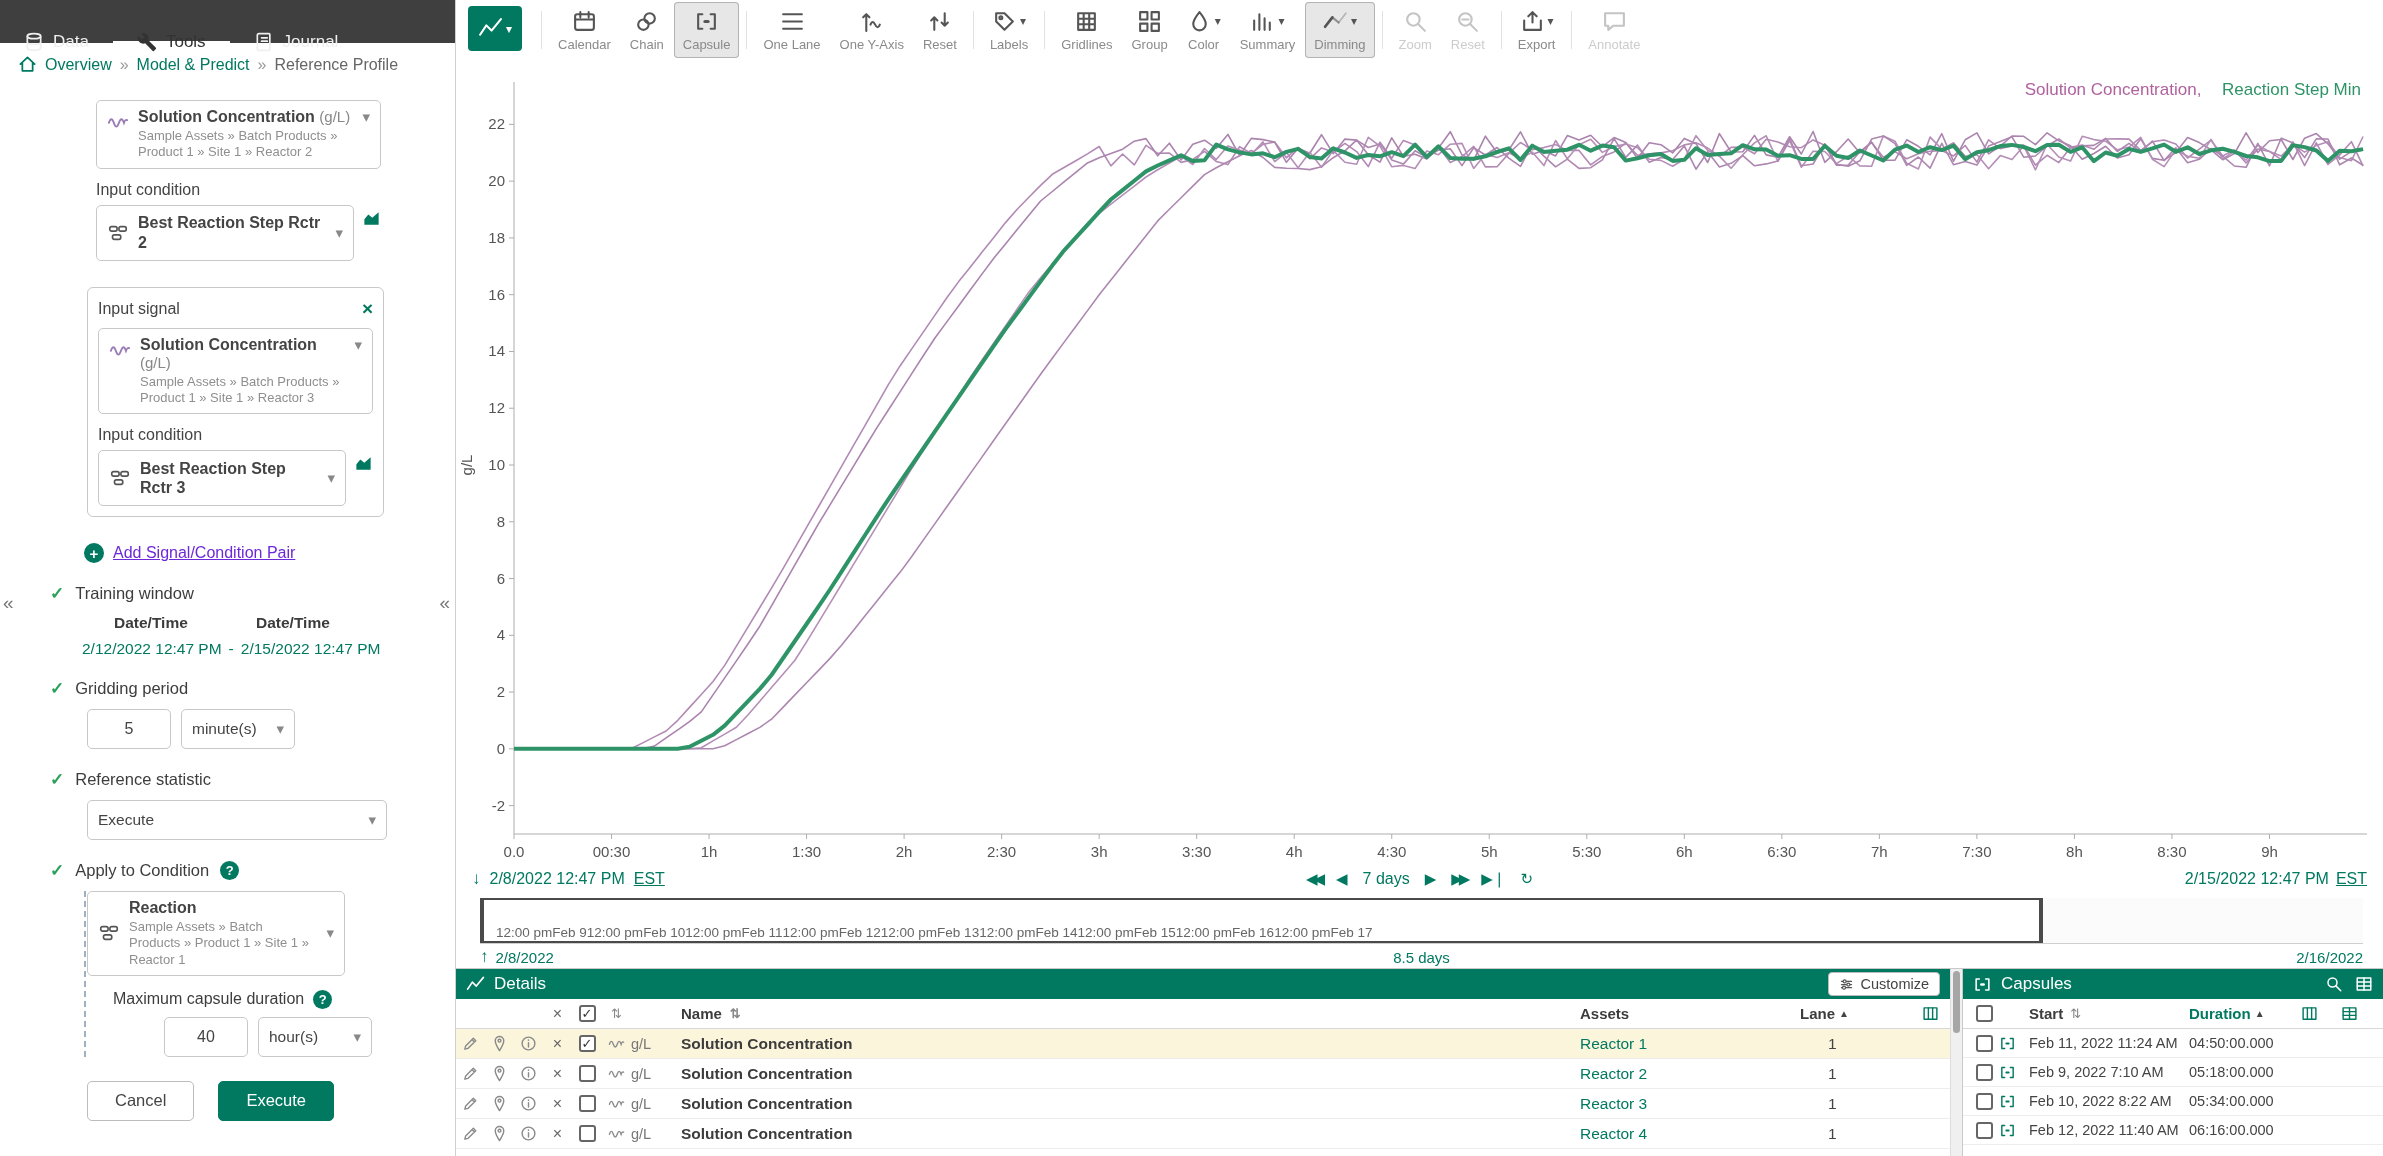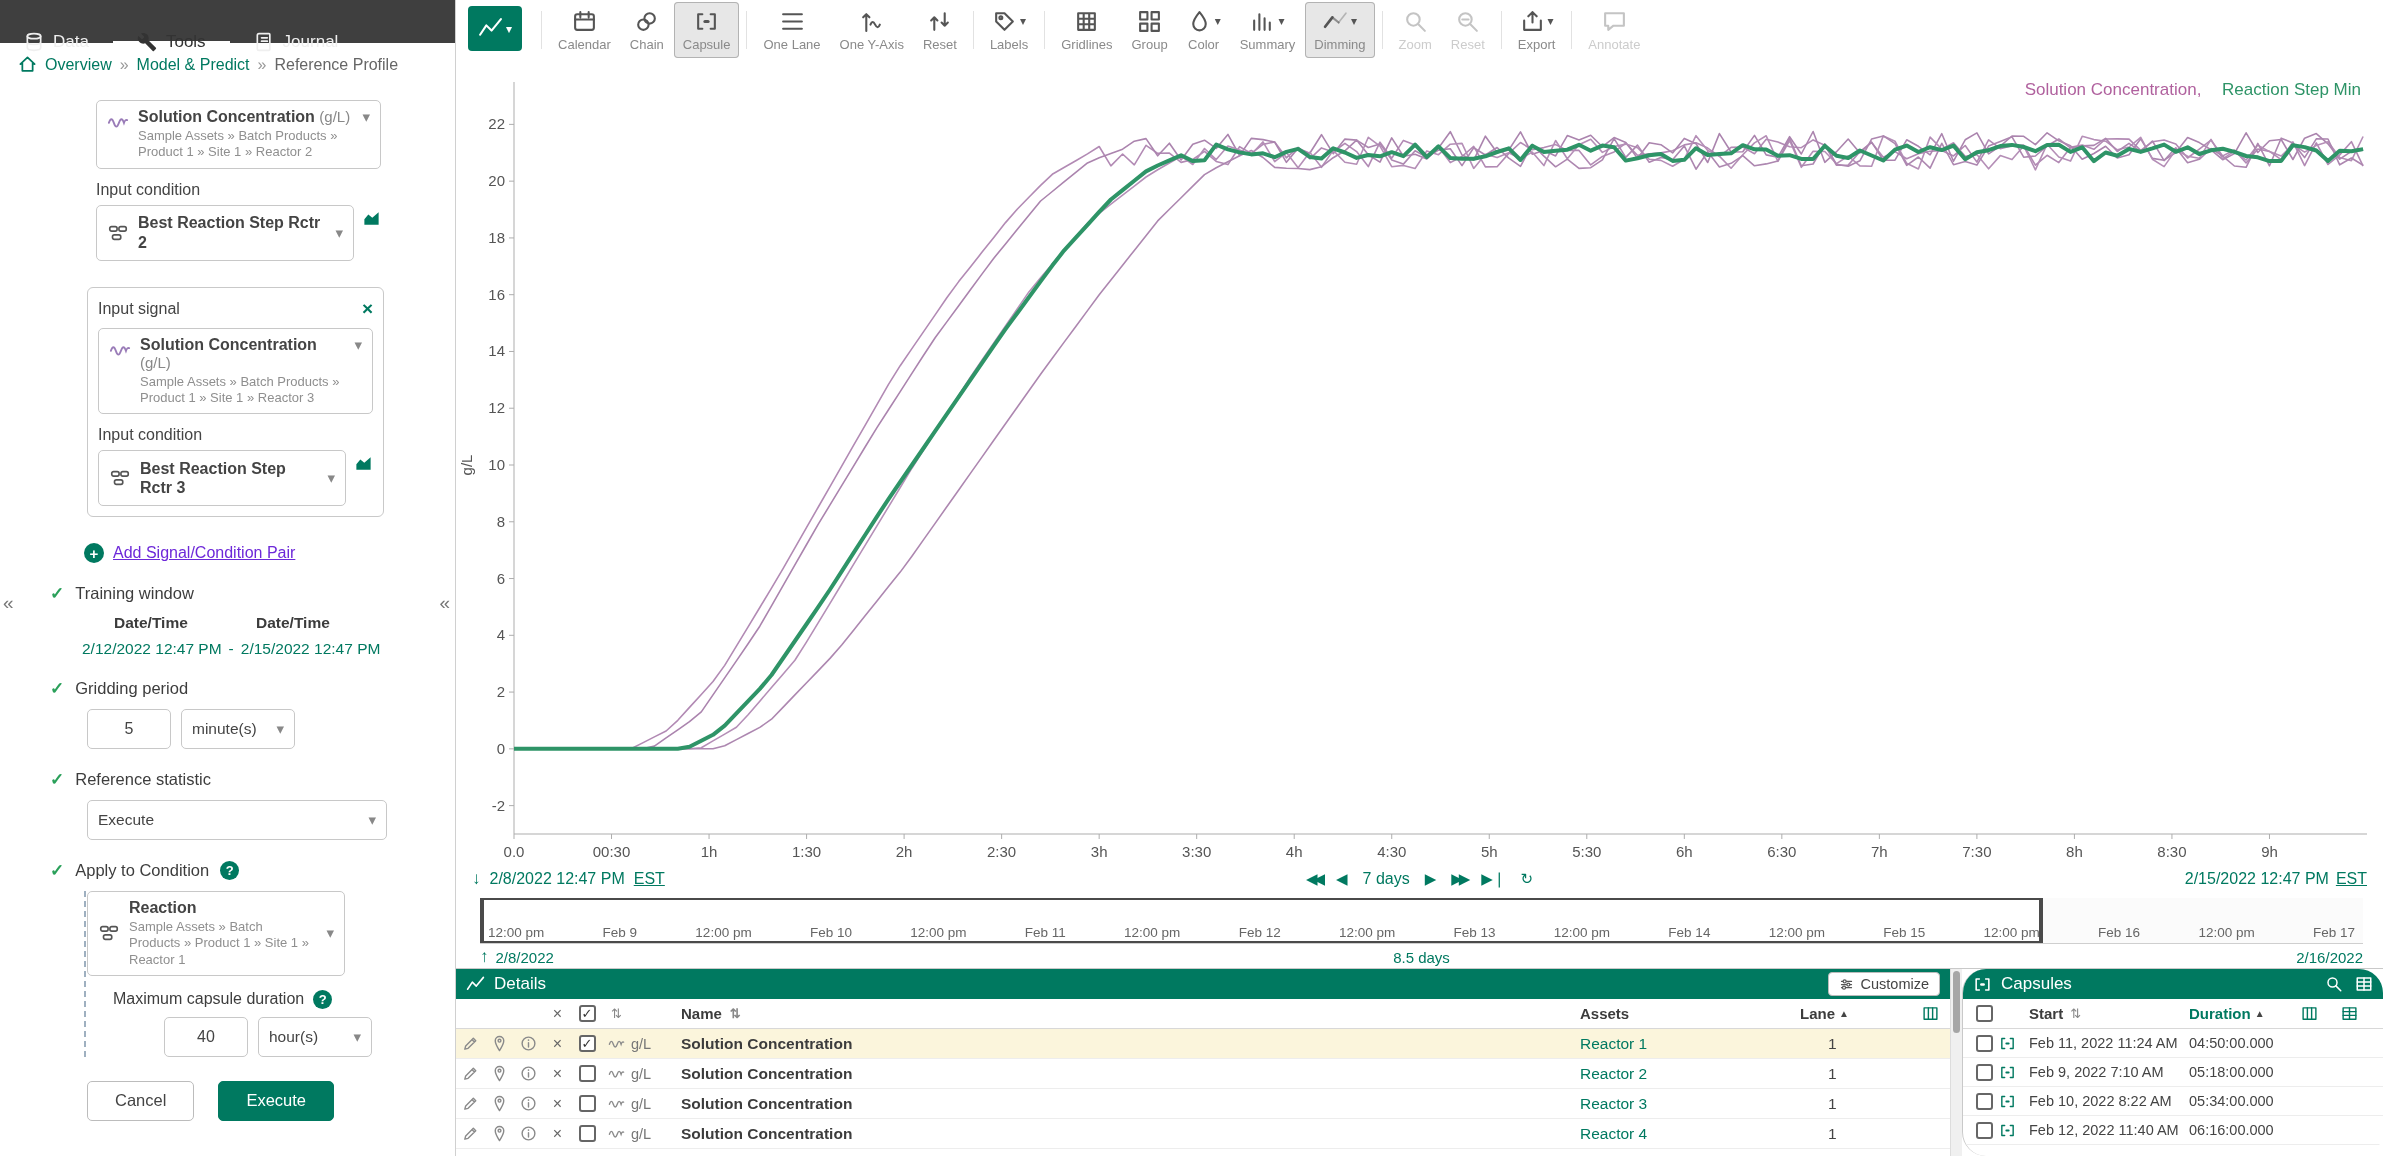--- a/index.html
+++ b/index.html
@@ -88,21 +88,21 @@
 .nav-center{position:absolute;left:50%;transform:translateX(-50%);display:flex;gap:15px;align-items:center;}
 .nav-right{margin-left:auto;display:flex;gap:7px;align-items:center;}
 .navbtn{cursor:pointer;font-size:15px;}
 .wide{letter-spacing:-4px;}
 .est{text-decoration:underline;color:#007960;cursor:pointer;}
 .dl,.up{font-weight:bold;font-size:17px;}
 .range{cursor:pointer;}
 .timeline{flex:0 0 74px;padding:4px 20px 0 24px;position:relative;font-size:13.5px;color:#666;}
 .track{position:relative;height:46px;background:#fbfbfb;border-bottom:1px solid #cfcfcf;}
 .selection{position:absolute;top:0;bottom:0;border:2px solid #4a4a4a;border-left-width:4px;border-right-width:4px;background:#fff;}
-.tl-labels{position:absolute;left:8px;right:8px;bottom:3px;display:flex;justify-content:space-between;z-index:2;}
+.tl-labels{position:absolute;left:16px;right:8px;bottom:3px;display:flex;justify-content:flex-start;z-index:2;}
 .tl-bottom{display:flex;align-items:center;gap:7px;padding-top:3px;color:#007960;font-size:15px;position:relative;}
 .tl-bottom a{color:#007960;text-decoration:none;}
 .mid{position:absolute;left:50%;transform:translateX(-50%);}
 
 .bottom{flex:0 0 188px;display:flex;border-top:1px solid #c9c9c9;min-height:0;}
 .details{flex:0 0 1494px;width:1494px;display:flex;flex-direction:column;overflow:hidden;}
 .panel-head{flex:0 0 30px;background:#007960;color:#fff;display:flex;align-items:center;gap:9px;padding:0 10px;font-size:17px;}
 .ph-icon{width:19px;height:19px;}
 .ph-right{margin-left:auto;display:flex;gap:12px;}
 .ph-ic{width:18px;height:18px;cursor:pointer;}
@@ -122,21 +122,21 @@
 .c-assets a{color:#007960;text-decoration:none;cursor:pointer;}
 .c-lane{flex:0 0 110px;gap:4px;}
 .drow:not(.hdr) .c-lane{padding-left:28px;}
 .c-grid{flex:0 0 40px;justify-content:center;color:#007960;cursor:pointer;}
 .c-grid span[data-icon]{width:17px;height:17px;}
 .sort{color:#888;font-size:13px;cursor:pointer;}
 .sortup{font-size:10px;color:#444;}
 .hx{color:#666;font-size:16px;}
 .dscroll{flex:0 0 12px;background:#f0f0f0;border-left:1px solid #ddd;position:relative;}
 .dthumb{position:absolute;top:2px;left:2px;right:2px;height:62px;background:#a6a6a6;border-radius:5px;}
-.capsules{flex:1;display:flex;flex-direction:column;border-left:1px solid #c9c9c9;overflow:hidden;min-width:0;border-radius:24px;}
+.capsules{flex:1;display:flex;flex-direction:column;border-left:1px solid #c9c9c9;overflow:hidden;min-width:0;}
 .crow{display:flex;align-items:center;height:29px;border-bottom:1px solid #ededed;font-size:14.5px;}
 .crow.hdr{height:30px;font-size:15px;border-bottom:1px solid #d8d8d8;}
 .c-ccb{flex:0 0 36px;padding-left:13px;}
 .c-cic{flex:0 0 30px;color:#007960;}
 .c-cic span[data-icon]{width:17px;height:17px;}
 .c-cstart{flex:0 0 160px;color:#444;gap:7px;}
 .c-cdur{flex:0 0 100px;color:#444;gap:4px;}
 .teal b{color:#007960;}
 .c-chic{flex:0 0 40px;justify-content:center;color:#007960;cursor:pointer;}
 .c-chic span[data-icon]{width:17px;height:17px;}

